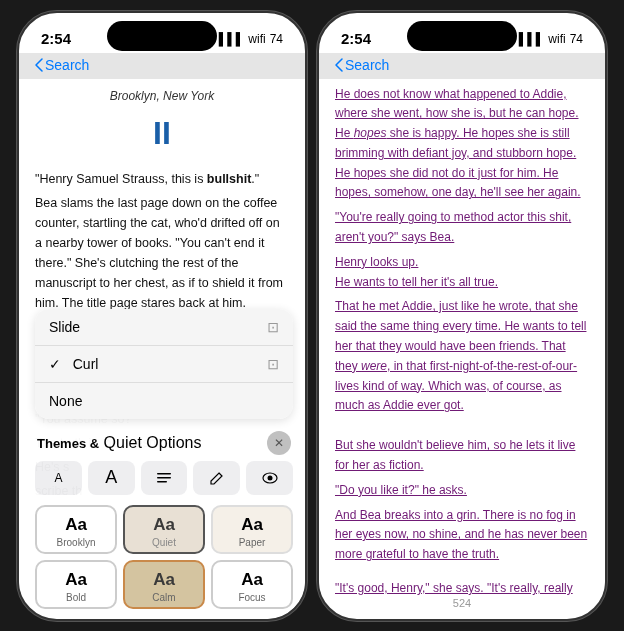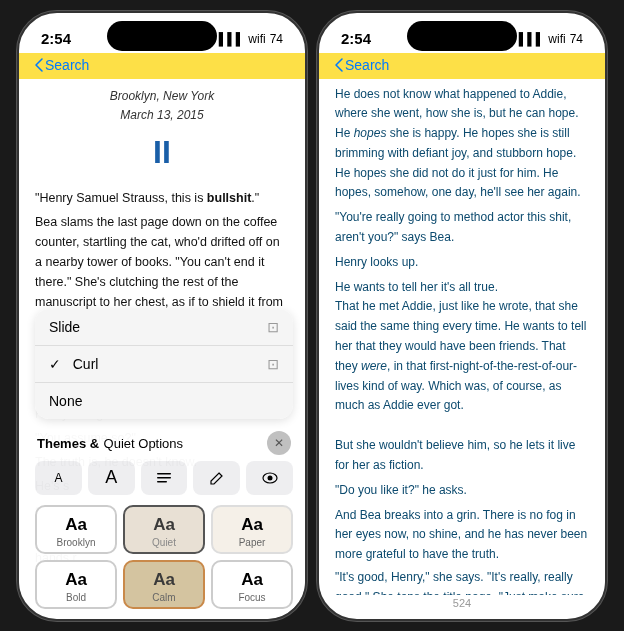--- a/index.html
+++ b/index.html
@@ -67,21 +67,21 @@
       height: 30px;
       background: #000;
       border-radius: 20px;
       z-index: 20;
     }
     
     .nav-bar {
       padding: 4px 16px 6px;
       display: flex;
       align-items: center;
-      background: #fde047;
+      background: #e5e5e5;
     }
     .nav-back {
       color: #007AFF;
       font-size: 14px;
       display: flex;
       align-items: center;
       gap: 2px;
     }
     .nav-back svg { width: 8px; height: 14px; }
     
@@ -91,24 +91,25 @@
       line-height: 1.6;
       color: #111;
       background: #fff;
       height: calc(100% - 90px);
       overflow: hidden;
     }
     .book-content-right {
       padding: 6px 16px;
       font-size: 12px;
       line-height: 1.65;
-      color: #0c4a6e;
+      color: #701a75;
       background: #fff;
       height: calc(100% - 90px);
       overflow: hidden;
+      text-decoration: underline;
     }
     .book-title-section {
       text-align: center;
       margin-bottom: 10px;
     }
     .book-title-section .location {
       font-style: italic;
       font-size: 12px;
       color: #333;
     }
@@ -280,21 +281,20 @@
           <svg viewBox="0 0 8 14" fill="none" xmlns="http://www.w3.org/2000/svg">
             <path d="M7 1L1 7L7 13" stroke="#007AFF" stroke-width="1.5" stroke-linecap="round" stroke-linejoin="round"></path>
           </svg>
           <span>Search</span>
         </div>
       </div>
 
       <div class="book-content">
         <div class="book-title-section">
           <div class="location italic">Brooklyn, New York</div>
-          <div class="location italic">March 13, 2015</div>
           <div class="chapter">II</div>
         </div>
         <div class="book-text">
           <p>"Henry Samuel Strauss, this is <span class="bold">bullshit</span>."</p>
           <p>Bea slams the last page down on the coffee counter, startling the cat, who'd drifted off on a nearby tower of books. "You can't end it there." She's clutching the rest of the manuscript to her chest, as if to shield it from him. The title page stares back at him.</p>
           <p class="italic">The Invisible Life of Addie LaRue.</p>
           <p>"What happened to her? Did she really go with Luc? After all that?"</p>
           <p>Henry shrugs. "I assume so."</p>
           <p>"You assume so?"</p>
           <p>The truth is, he doesn't know.</p>
@@ -325,21 +325,21 @@
             <div class="transition-left">
               <span>None</span>
             </div>
           </div>
         </div>
 
         <div class="themes-options-row">
           <div>
             <span style="font-size:13px;font-weight:600;">Themes &amp;</span>
             <span style="font-size:13px;"> </span>
-            <span style="font-size:13px;font-weight:400;">Quiet Options</span>
+            <span style="font-size:16px;font-weight:400;">Quiet Options</span>
           </div>
           <div class="close-btn">✕</div>
         </div>
 
         <div class="font-row">
           <div class="font-btn small-a">A</div>
           <div class="font-btn large-a">A</div>
           <div class="font-btn icon-btn">
             <svg width="16" height="14" viewBox="0 0 16 14" fill="none">
                 <rect x="1" y="2" width="14" height="1.5" rx="0.75" fill="#000"></rect>
@@ -420,26 +420,26 @@
           <svg viewBox="0 0 8 14" fill="none" xmlns="http://www.w3.org/2000/svg">
             <path d="M7 1L1 7L7 13" stroke="#007AFF" stroke-width="1.5" stroke-linecap="round" stroke-linejoin="round"></path>
           </svg>
           <span>Search</span>
         </div>
       </div>
 
       <div class="book-content-right">
         <p style="margin-bottom:5px;">He does not know what happened to Addie, where she went, how she is, but he can hope. He <span class="italic">hopes</span> she is happy. He hopes she is still brimming with defiant joy, and stubborn hope. He hopes she did not do it just for him. He hopes, somehow, one day, he'll see her again.</p>
         <p style="margin-bottom:5px;">"You're really going to method actor this shit, aren't you?" says Bea.</p>
-        <p style="margin-bottom:5px;">Henry looks up.</p>
-        <p style="">He wants to tell her it's all true.</p>
+        <p style="">Henry looks up.</p>
+        <p style="margin-bottom:5px;">He wants to tell her it's all true.</p>
         <p style="margin-bottom:20px;">That he met Addie, just like he wrote, that she said the same thing every time. He wants to tell her that they would have been friends. That they <span class="italic">were</span>, in that first-night-of-the-rest-of-our-lives kind of way. Which was, of course, as much as Addie ever got.</p>
         <p style="margin-bottom:5px;">But she wouldn't believe him, so he lets it live for her as fiction.</p>
         <p style="margin-bottom:5px;">"Do you like it?" he asks.</p>
-        <p style="margin-bottom:3px;">And Bea breaks into a grin. There is no fog in her eyes now, no shine, and he has never been more grateful to have the truth.</p>
+        <p style="margin-bottom:14px;">And Bea breaks into a grin. There is no fog in her eyes now, no shine, and he has never been more grateful to have the truth.</p>
         <p style="margin-bottom:5px;">"It's good, Henry," she says. "It's really, really good." She taps the title page. "Just make sure you thank me in the acknowledgments."</p>
 
       </div>
 
       <div class="page-number">524</div>
     </div>
   </div>
 </div>
 
 </body></html>

